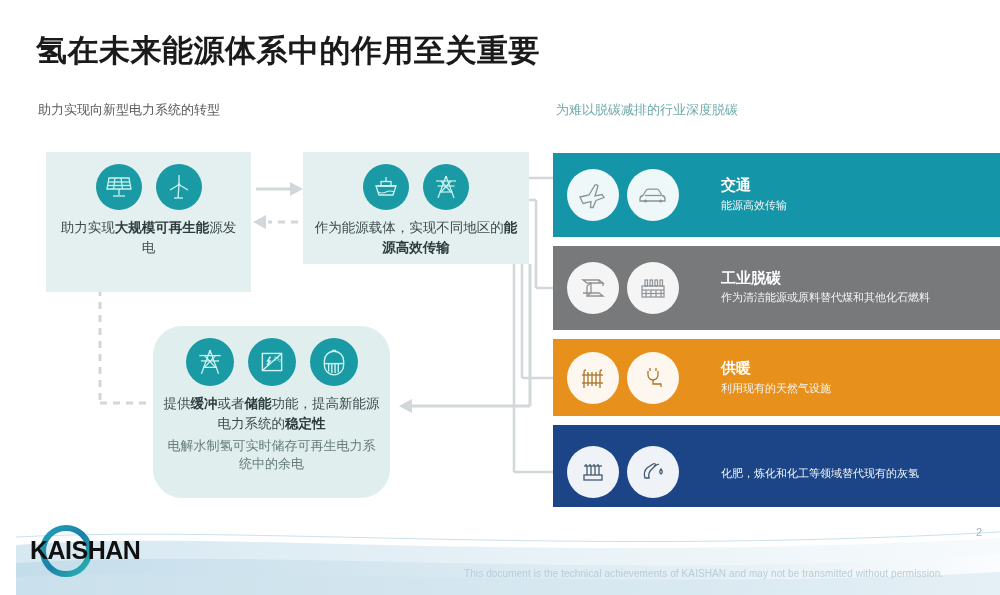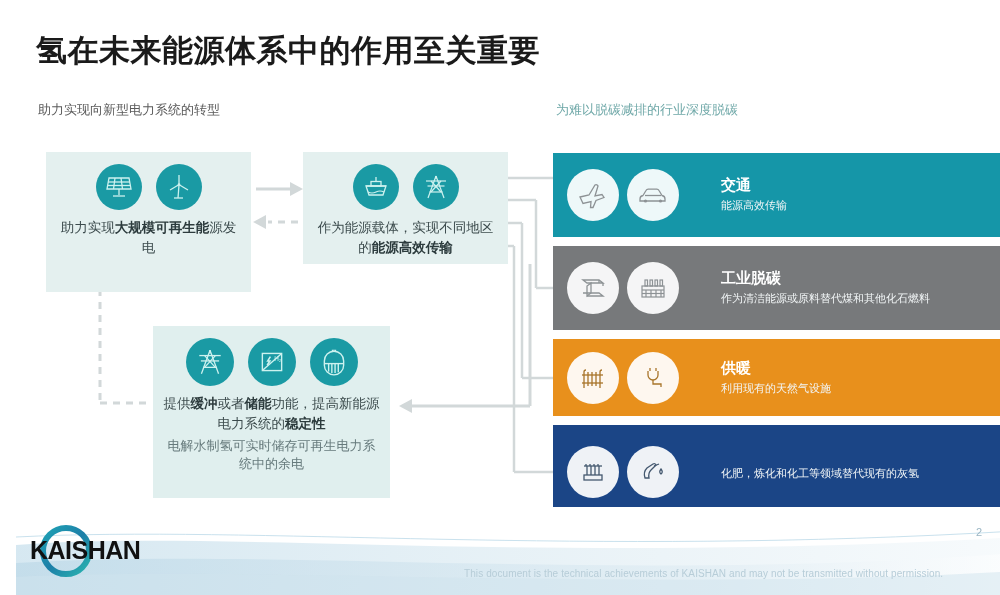--- a/index.html
+++ b/index.html
@@ -30,22 +30,22 @@
     font-size: 13px; color: #6fa8a8;
   }
 
   
   .flowbox {
     position: absolute;
     background: #e4f0ef;
     text-align: center;
   }
   #box1 { left: 46px; top: 152px; width: 205px; height: 140px; }
-  #box2 { left: 303px; top: 152px; width: 205px; height: 112px; }
-  #box3 { left: 153px; top: 326px; width: 237px; height: 172px; background:#e0efee; }
+  #box2 { left: 303px; top: 152px; width: 226px; height: 112px; }
+  #box3 { left: 153px; top: 326px; width: 237px; height: 172px; background:#e0efee;border-radius:29px; }
 
   .iconrow {
     display: flex; justify-content: center; align-items: center;
     gap: 14px;
     padding-top: 12px;
   }
   .circ {
     border-radius: 50%;
     background: #1a9aa4;
     display: flex; align-items: center; justify-content: center;
@@ -289,21 +289,21 @@
           <line x1="9" y1="18" x2="9" y2="25"></line>
             <line x1="14" y1="18" x2="14" y2="25"></line>
           <line x1="19" y1="18" x2="19" y2="25"></line>
             <line x1="24" y1="18" x2="24" y2="25"></line>
           <line x1="5" y1="21.5" x2="27" y2="21.5"></line>
         </svg>
       </span>
     </div>
     <div class="ptext">
       <div class="ptitle">工业脱碳</div>
-      <div class="pdesc" style="max-width:250px;">作为清洁能源或原料替代煤和其他化石燃料</div>
+      <div class="pdesc" style="max-width:250px;font-family:Liberation Mono, monospace;">作为清洁能源或原料替代煤和其他化石燃料</div>
     </div>
   </div>
 
   <div class="panel" id="p3">
     <div class="pcircs">
       <span class="wcirc">
         <svg width="32" height="32" viewBox="0 0 32 32" fill="none" stroke="#a8752a" stroke-width="1.3">
           <path d="M7 10 v14"></path>
             <path d="M11 10 v14"></path>
             <path d="M15 10 v14"></path>

